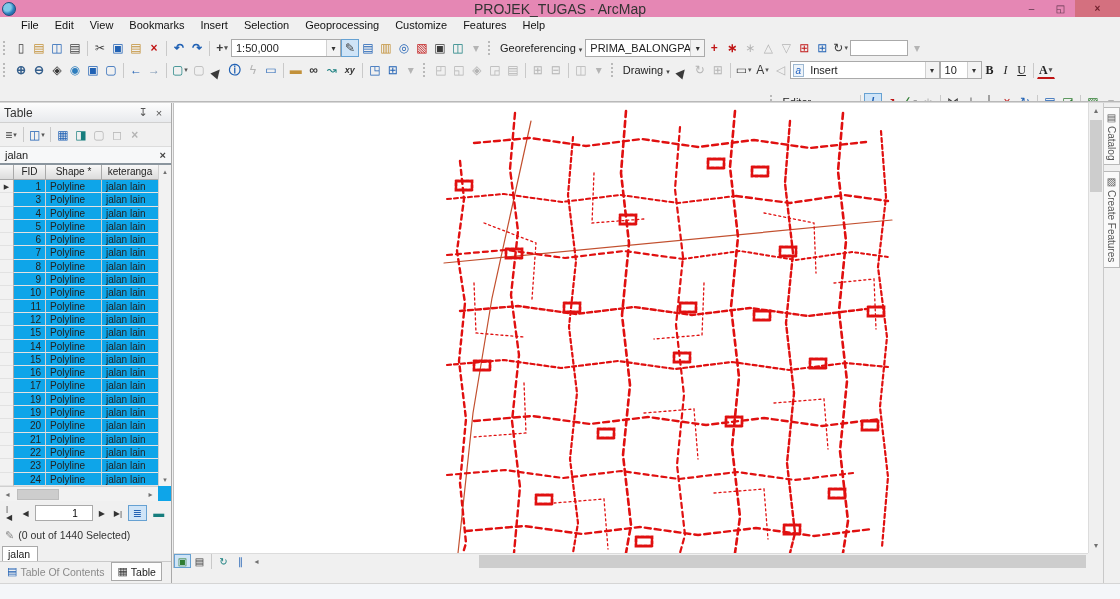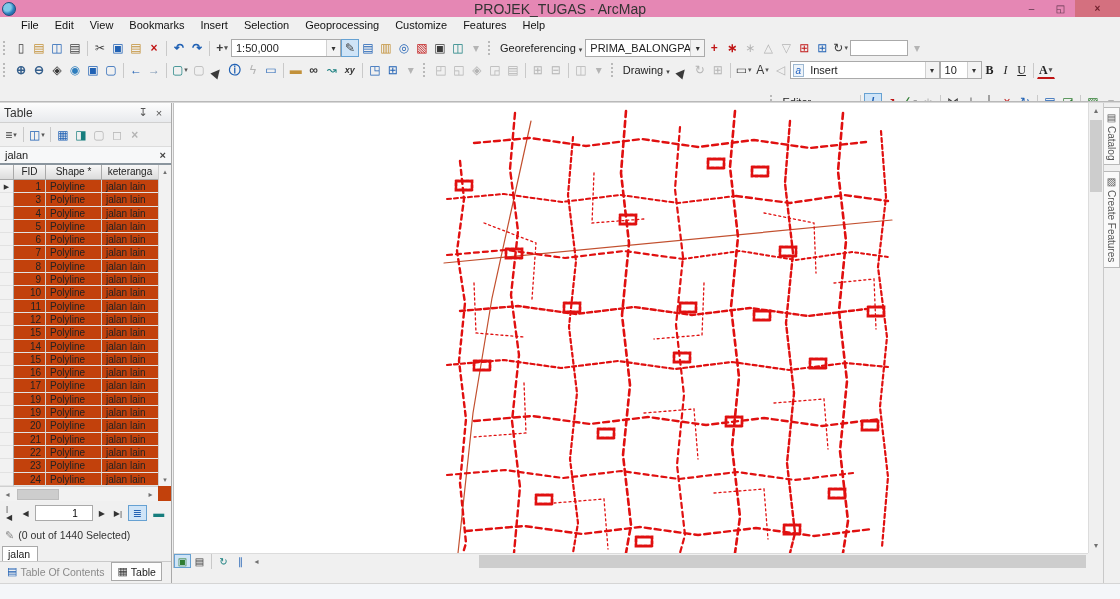--- a/index.html
+++ b/index.html
@@ -73,21 +73,21 @@
     background:linear-gradient(#fdfdfd,#e8eaed); border-bottom:1px solid #d0d0d0; }
   .panel-title .pt-text { flex:1; font-size:12px; color:#333; }
   .panel-title .pt-btn { width:16px; text-align:center; color:#555; font-size:11px; }
   .panel-toolbar { height:24px; display:flex; align-items:center; padding:0 2px;
     border-bottom:1px solid #dcdcdc; }
   .doc-tab { height:18px; display:flex; align-items:center; padding:0 5px;
     background:#f7f8f9; border-bottom:2px solid #8a959e; }
   .doc-tab .dt-text { flex:1; font-size:11px; color:#222; }
   .doc-tab .dt-close { color:#444; font-weight:bold; font-size:11px; }
 
-  .grid { position:relative; background:#c2410c; }
+  .grid { position:relative; background:#0ea5e9; }
   .grid-header { display:flex; height:15px; }
   .gh-cell { background:linear-gradient(#f8f8f8,#dcdcdc); border-right:1px solid #a9a9a9;
     border-bottom:1px solid #a9a9a9; font-size:10px; text-align:center; line-height:14px;
     color:#222; overflow:hidden; white-space:nowrap; }
   .gc-mk{width:14px} .gc-fid{width:32px} .gc-shape{width:56px} .gc-ket{width:57px}
   .grid-vscroll { position:absolute; right:0; top:0; width:13px; bottom:15px;
     background:#f2f2f2; border-left:1px solid #d0d0d0; }
   .gvs-btn { height:13px; text-align:center; font-size:7px; color:#707070; line-height:13px; }
   .gvs-dn { position:absolute; bottom:0; left:0; right:0; }
   .grid-rows { }

